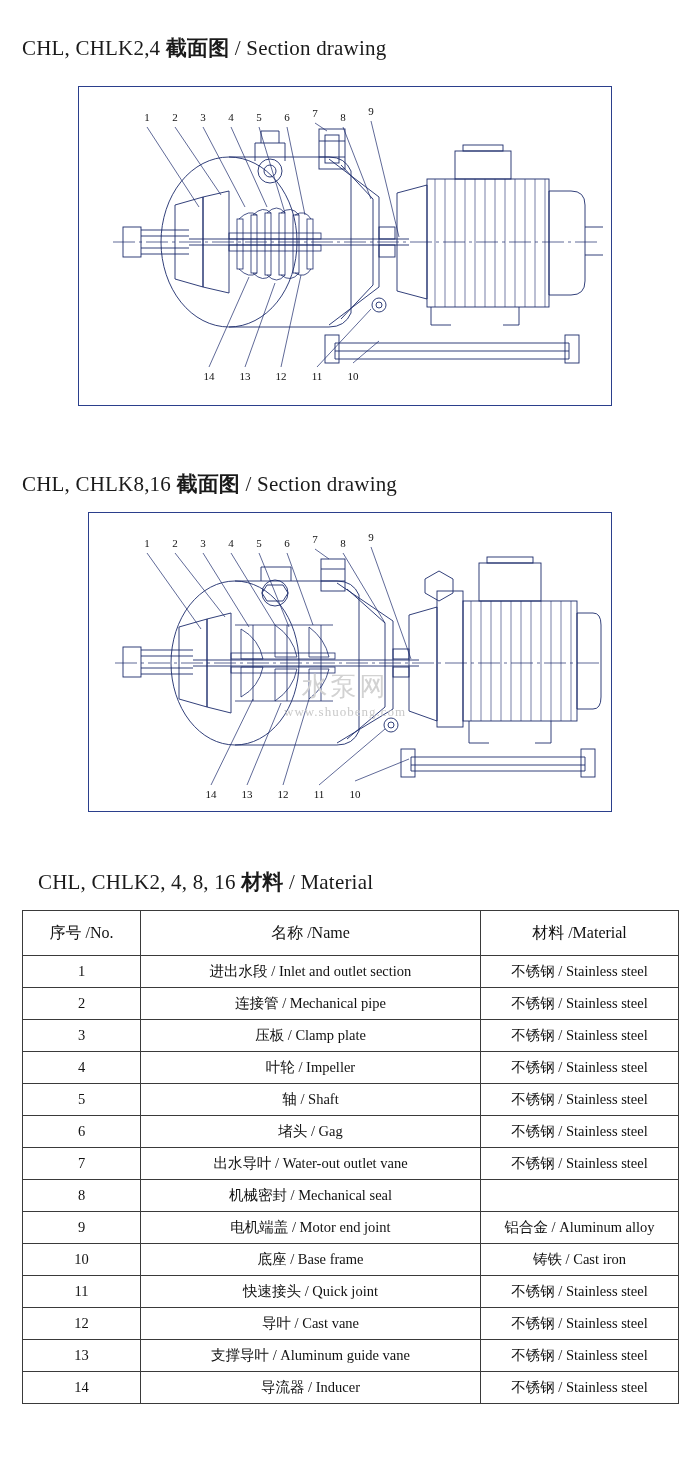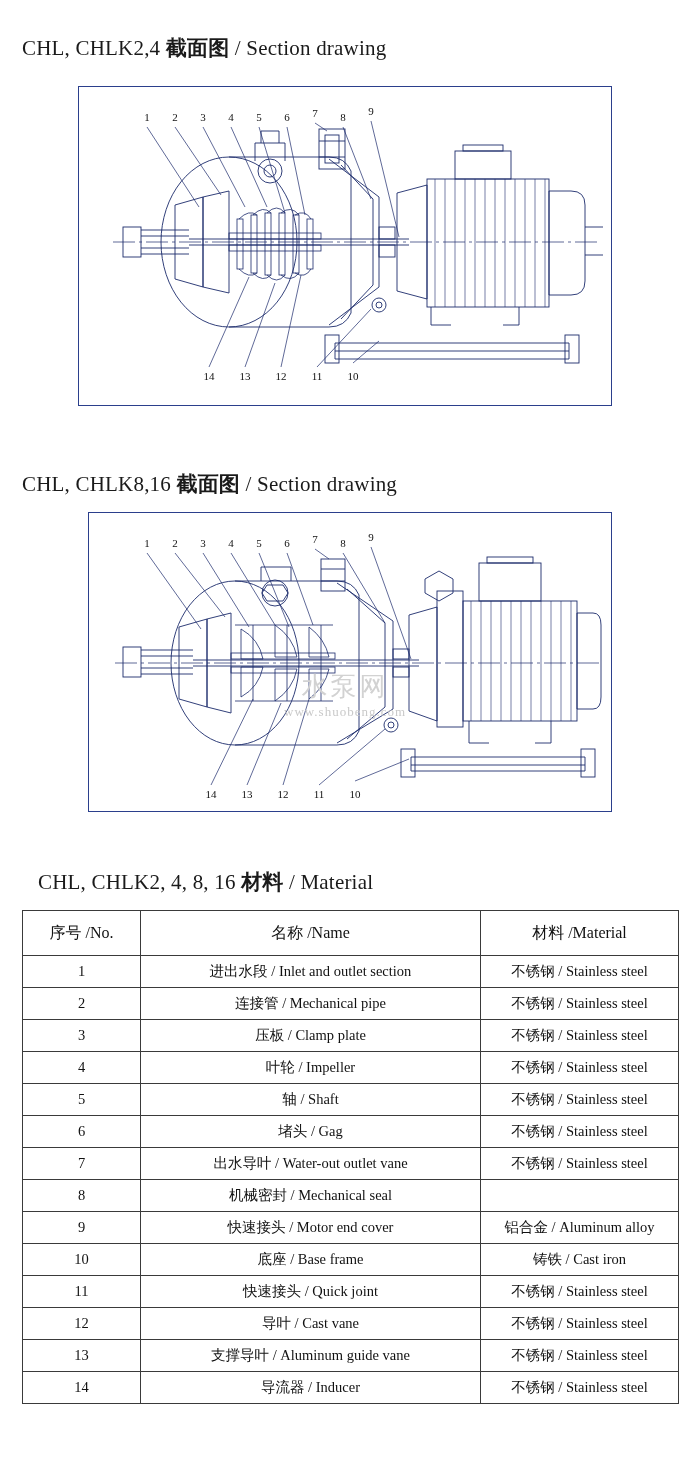--- a/index.html
+++ b/index.html
@@ -432,21 +432,21 @@
           <td>出水导叶 / Water-out outlet vane</td>
           <td>不锈钢 / Stainless steel</td>
         </tr>
         <tr>
           <td>8</td>
           <td>机械密封 / Mechanical seal</td>
           <td></td>
         </tr>
         <tr>
           <td>9</td>
-          <td>快速接头 / Motor end cover</td>
+          <td>电机端盖 / Motor end joint</td>
           <td>铝合金 / Aluminum alloy</td>
         </tr>
         <tr>
           <td>10</td>
           <td>底座 / Base frame</td>
           <td>铸铁 / Cast iron</td>
         </tr>
         <tr>
           <td>11</td>
           <td>快速接头 / Quick joint</td>

